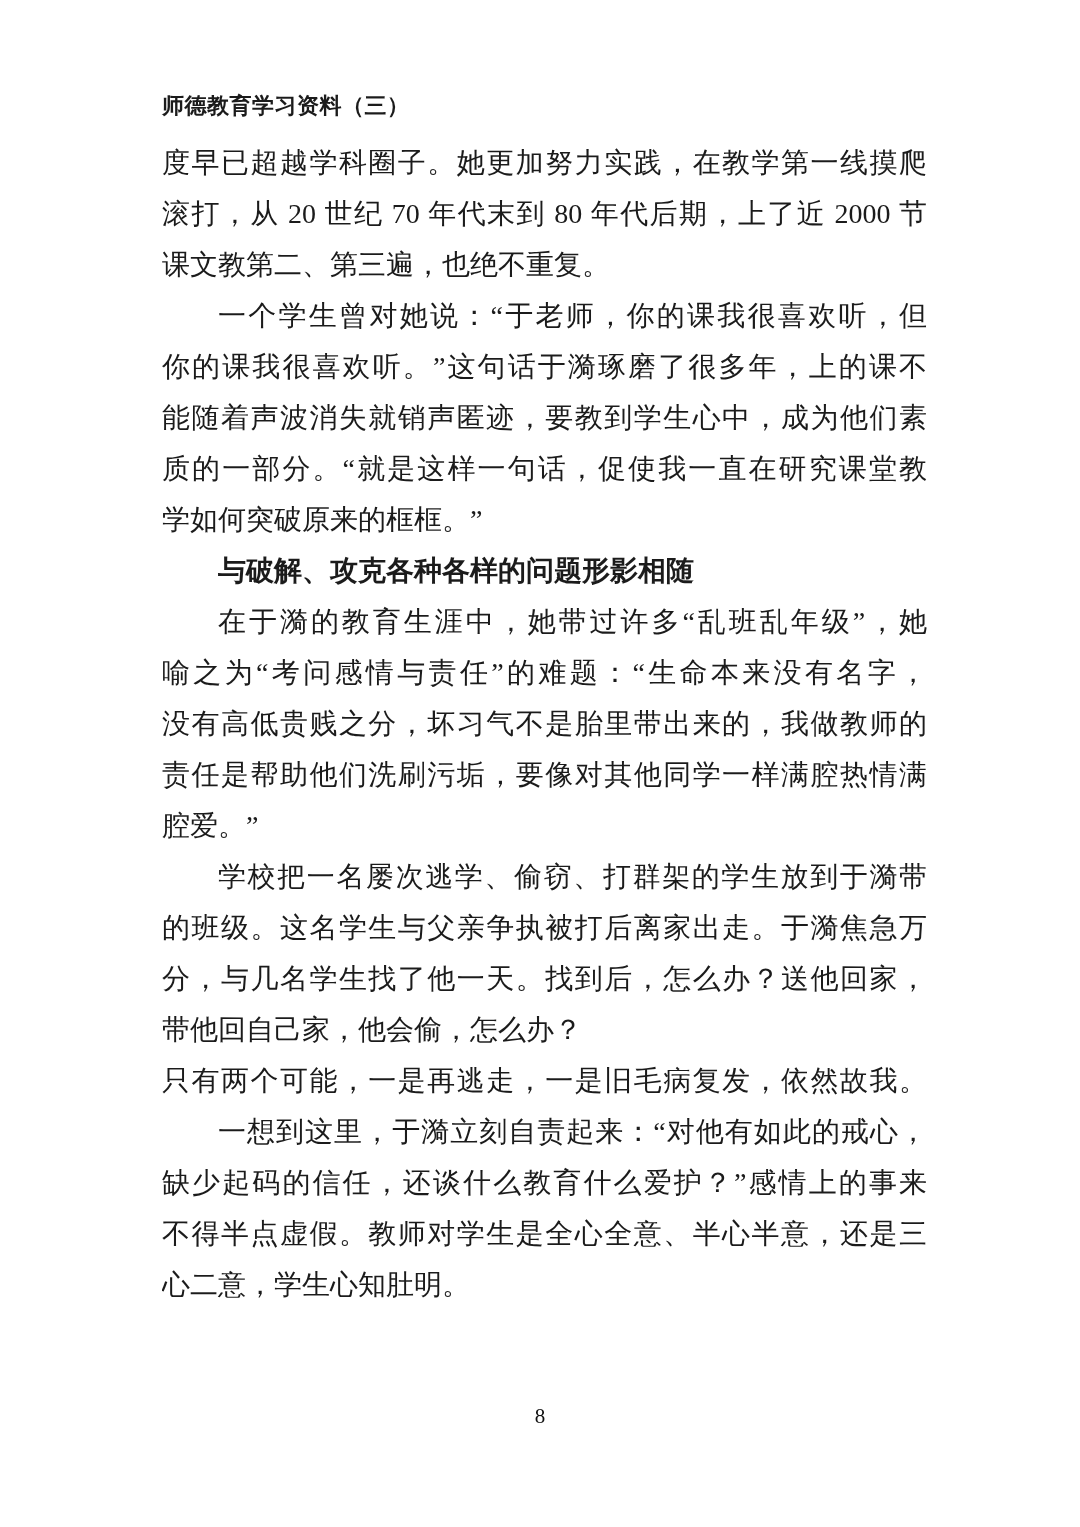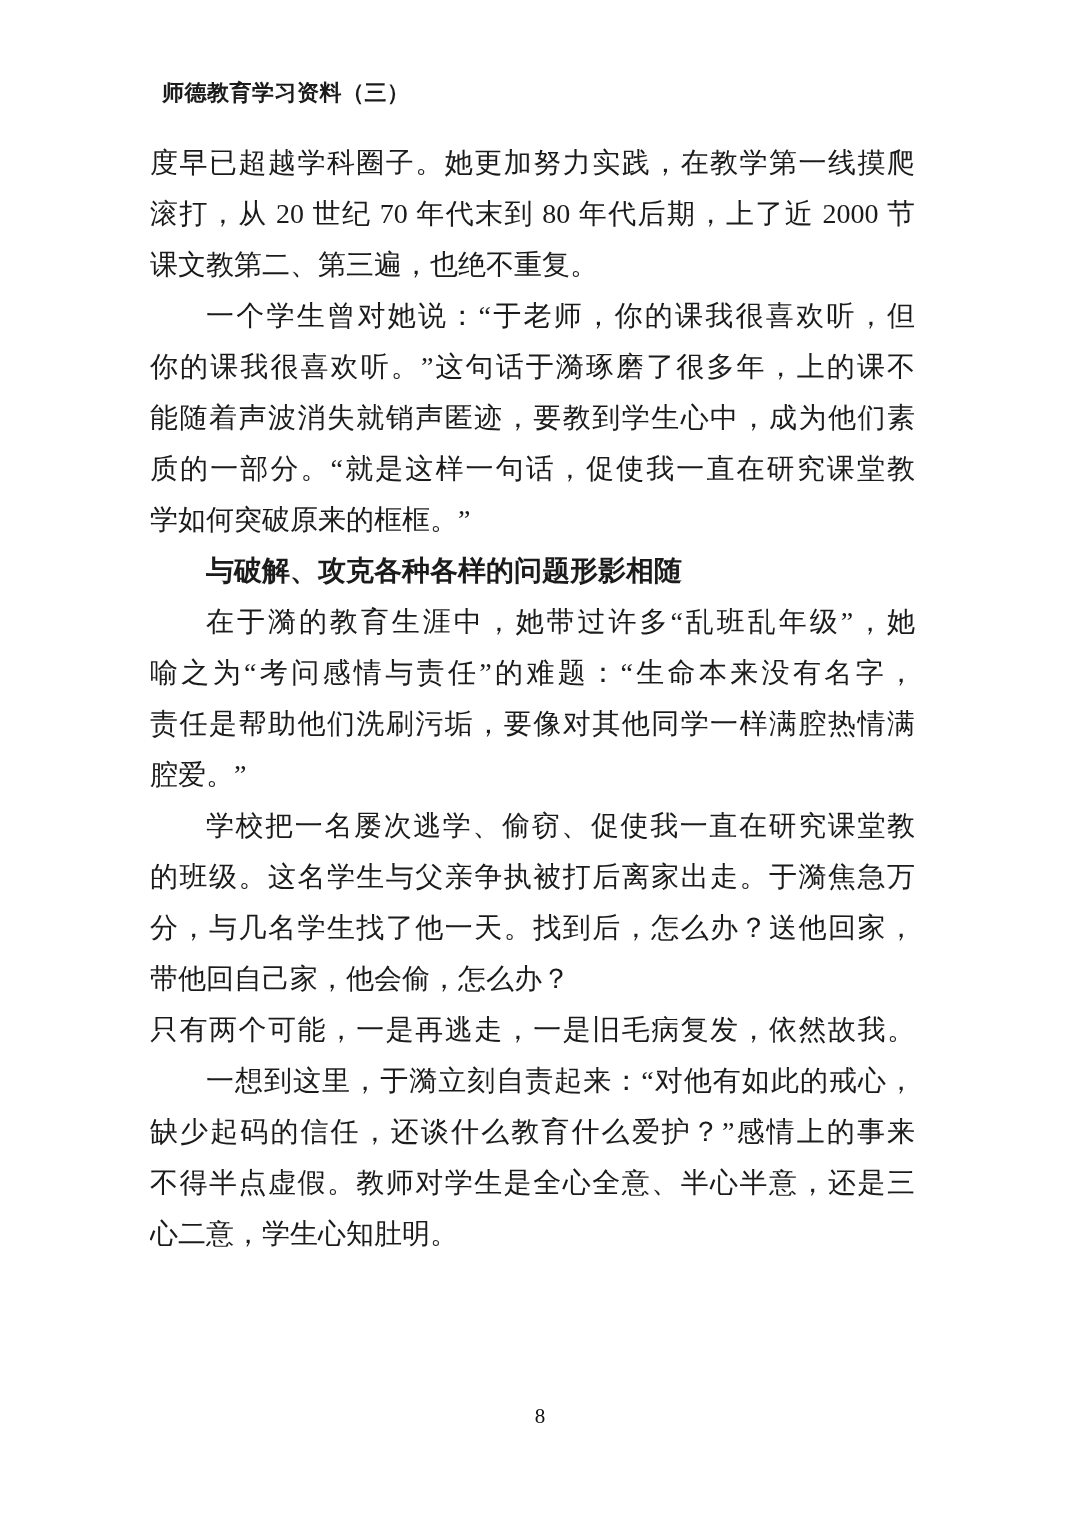--- a/index.html
+++ b/index.html
@@ -10,29 +10,29 @@
     height: 1527px;
     margin: 0 auto;
     background: #ffffff;
     color: #1b1b1b;
     font-family: "Liberation Serif", "DejaVu Serif", serif;
     overflow: hidden;
   }
   .doc-header {
     position: absolute;
     left: 162px;
-    top: 78px;
+    top: 91px;
     font-size: 22px;
     font-weight: bold;
     letter-spacing: 0.5px;
     white-space: nowrap;
   }
   .doc-body {
     position: absolute;
-    left: 150px;
+    left: 162px;
     top: 137px;
     width: 765px;
   }
   .para { width: 100%; }
   .line {
     font-size: 28px;
     line-height: 51px;
     height: 51px;
     text-align: justify;
     text-align-last: justify;
@@ -79,25 +79,26 @@
         <div class="line">能随着声波消失就销声匿迹，要教到学生心中，成为他们素</div>
         <div class="line">质的一部分。“就是这样一句话，促使我一直在研究课堂教</div>
         <div class="line last">学如何突破原来的框框。”</div>
       </div>
       <div class="para heading">
         <div class="line last indent">与破解、攻克各种各样的问题形影相随</div>
       </div>
       <div class="para body">
         <div class="line indent">在于漪的教育生涯中，她带过许多“乱班乱年级”，她</div>
         <div class="line">喻之为“考问感情与责任”的难题：“生命本来没有名字，</div>
+        <div class="line">没有高低贵贱之分，坏习气不是胎里带出来的，我做教师的</div>
         <div class="line">责任是帮助他们洗刷污垢，要像对其他同学一样满腔热情满</div>
         <div class="line last">腔爱。”</div>
       </div>
       <div class="para body">
-        <div class="line indent">学校把一名屡次逃学、偷窃、促使我一直在研究课堂教</div>
+        <div class="line indent">学校把一名屡次逃学、偷窃、打群架的学生放到于漪带</div>
         <div class="line">的班级。这名学生与父亲争执被打后离家出走。于漪焦急万</div>
         <div class="line">分，与几名学生找了他一天。找到后，怎么办？送他回家，</div>
         <div class="line last">带他回自己家，他会偷，怎么办？</div>
         <div class="line">只有两个可能，一是再逃走，一是旧毛病复发，依然故我。</div>
       </div>
       <div class="para body">
         <div class="line indent">一想到这里，于漪立刻自责起来：“对他有如此的戒心，</div>
         <div class="line">缺少起码的信任，还谈什么教育什么爱护？”感情上的事来</div>
         <div class="line">不得半点虚假。教师对学生是全心全意、半心半意，还是三</div>
         <div class="line last">心二意，学生心知肚明。</div>

